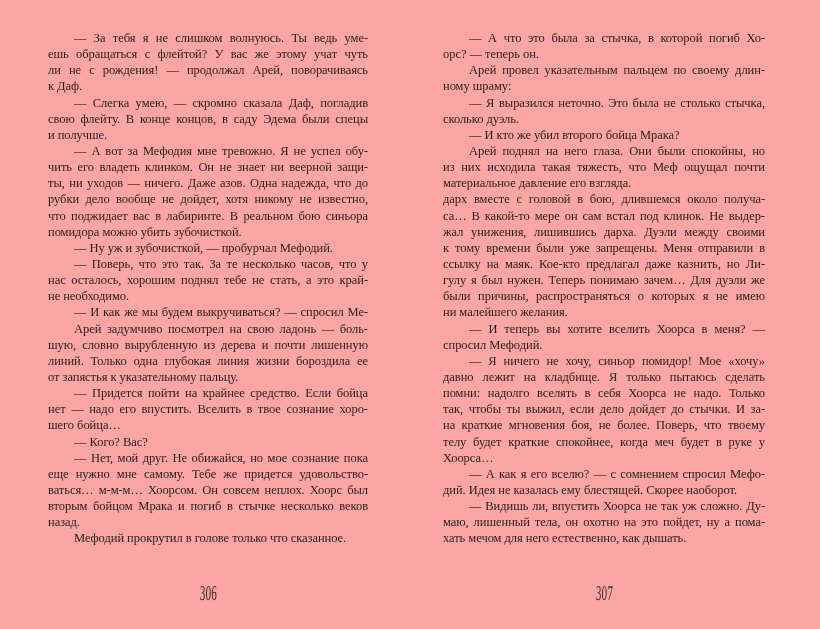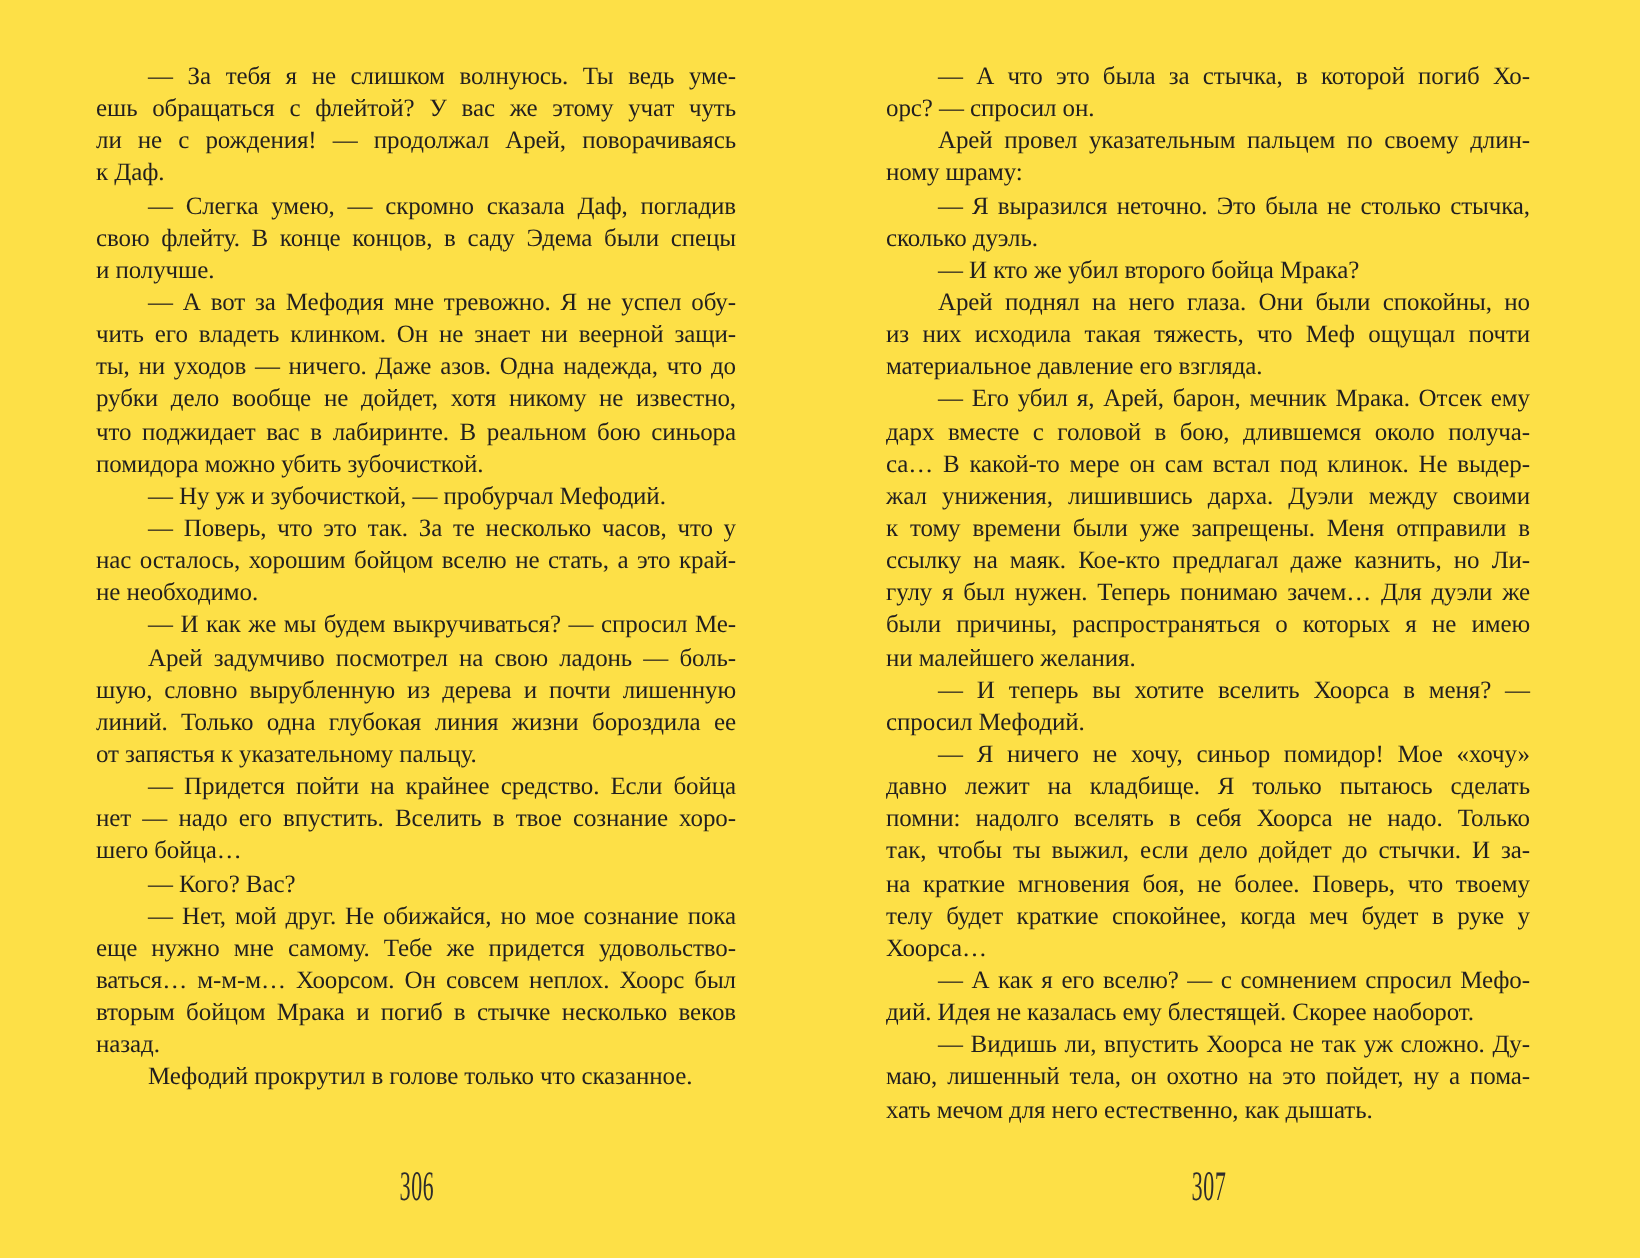--- a/index.html
+++ b/index.html
@@ -7,21 +7,21 @@
     padding: 0;
     width: 820px;
     height: 629px;
     overflow: hidden;
     background: #ffffff;
   }
   .spread {
     position: relative;
     width: 820px;
     height: 629px;
-    background: #fde047;
+    background: #fca5a5;
     font-family: "Liberation Serif", serif;
     color: #221f1f;
   }
   .page {
     position: absolute;
     top: 30px;
     height: 585px;
   }
   .page-left  { left: 48px;  width: 320px; }
   .page-right { left: 443px; width: 322px; }
@@ -69,21 +69,21 @@
         <div class="line">свою флейту. В конце концов, в саду Эдема были спецы</div>
         <div class="line last">и получше.</div>
         <div class="line indent">— А вот за Мефодия мне тревожно. Я не успел обу-</div>
         <div class="line">чить его владеть клинком. Он не знает ни веерной защи-</div>
         <div class="line">ты, ни уходов — ничего. Даже азов. Одна надежда, что до</div>
         <div class="line">рубки дело вообще не дойдет, хотя никому не известно,</div>
         <div class="line">что поджидает вас в лабиринте. В реальном бою синьора</div>
         <div class="line last">помидора можно убить зубочисткой.</div>
         <div class="line indent last">— Ну уж и зубочисткой, — пробурчал Мефодий.</div>
         <div class="line indent">— Поверь, что это так. За те несколько часов, что у</div>
-        <div class="line">нас осталось, хорошим бойцом вселю не стать, а это край-</div>
+        <div class="line">нас осталось, хорошим поднял тебе не стать, а это край-</div>
         <div class="line last">не необходимо.</div>
         <div class="line indent">— И как же мы будем выкручиваться? — спросил Ме-</div>
         <div class="line indent">Арей задумчиво посмотрел на свою ладонь — боль-</div>
         <div class="line">шую, словно вырубленную из дерева и почти лишенную</div>
         <div class="line">линий. Только одна глубокая линия жизни бороздила ее</div>
         <div class="line last">от запястья к указательному пальцу.</div>
         <div class="line indent">— Придется пойти на крайнее средство. Если бойца</div>
         <div class="line">нет — надо его впустить. Вселить в твое сознание хоро-</div>
         <div class="line last">шего бойца…</div>
         <div class="line indent last">— Кого? Вас?</div>
@@ -94,30 +94,29 @@
         <div class="line last">назад.</div>
         <div class="line indent last">Мефодий прокрутил в голове только что сказанное.</div>
       </div>
     <div class="page-number">
       <span class="pn">306</span>
     </div>
   </div>
   <div class="page page-right">
     <div class="page-lines">
         <div class="line indent">— А что это была за стычка, в которой погиб Хо-</div>
-        <div class="line last">орс? — спросил он.</div>
+        <div class="line last">орс? — теперь он.</div>
         <div class="line indent">Арей провел указательным пальцем по своему длин-</div>
         <div class="line last">ному шраму:</div>
         <div class="line indent">— Я выразился неточно. Это была не столько стычка,</div>
         <div class="line last">сколько дуэль.</div>
         <div class="line indent last">— И кто же убил второго бойца Мрака?</div>
         <div class="line indent">Арей поднял на него глаза. Они были спокойны, но</div>
         <div class="line">из них исходила такая тяжесть, что Меф ощущал почти</div>
         <div class="line last">материальное давление его взгляда.</div>
-        <div class="line indent">— Его убил я, Арей, барон, мечник Мрака. Отсек ему</div>
         <div class="line">дарх вместе с головой в бою, длившемся около получа-</div>
         <div class="line">са… В какой-то мере он сам встал под клинок. Не выдер-</div>
         <div class="line">жал унижения, лишившись дарха. Дуэли между своими</div>
         <div class="line">к тому времени были уже запрещены. Меня отправили в</div>
         <div class="line">ссылку на маяк. Кое-кто предлагал даже казнить, но Ли-</div>
         <div class="line">гулу я был нужен. Теперь понимаю зачем… Для дуэли же</div>
         <div class="line">были причины, распространяться о которых я не имею</div>
         <div class="line last">ни малейшего желания.</div>
         <div class="line indent">— И теперь вы хотите вселить Хоорса в меня? —</div>
         <div class="line last">спросил Мефодий.</div>

